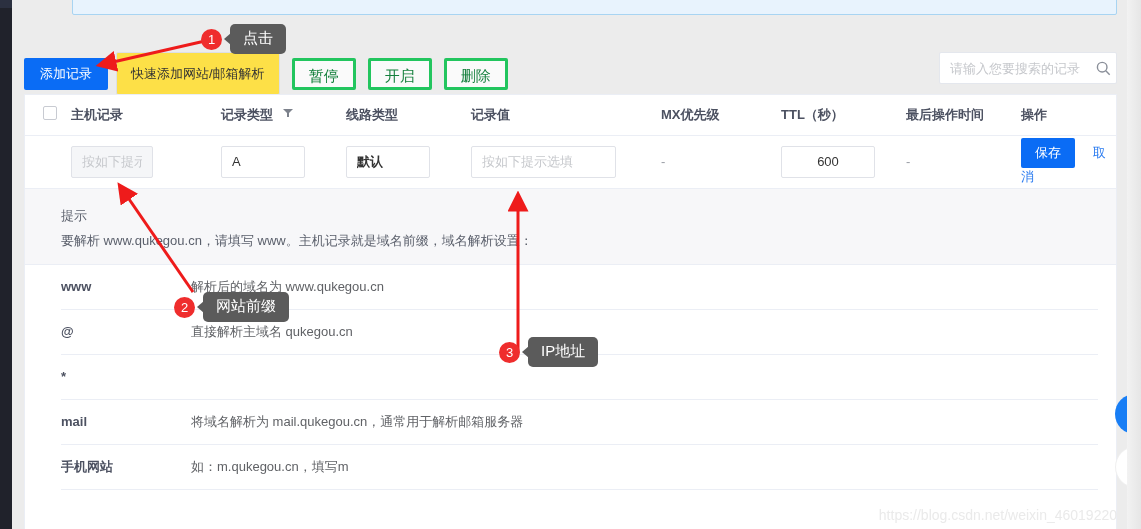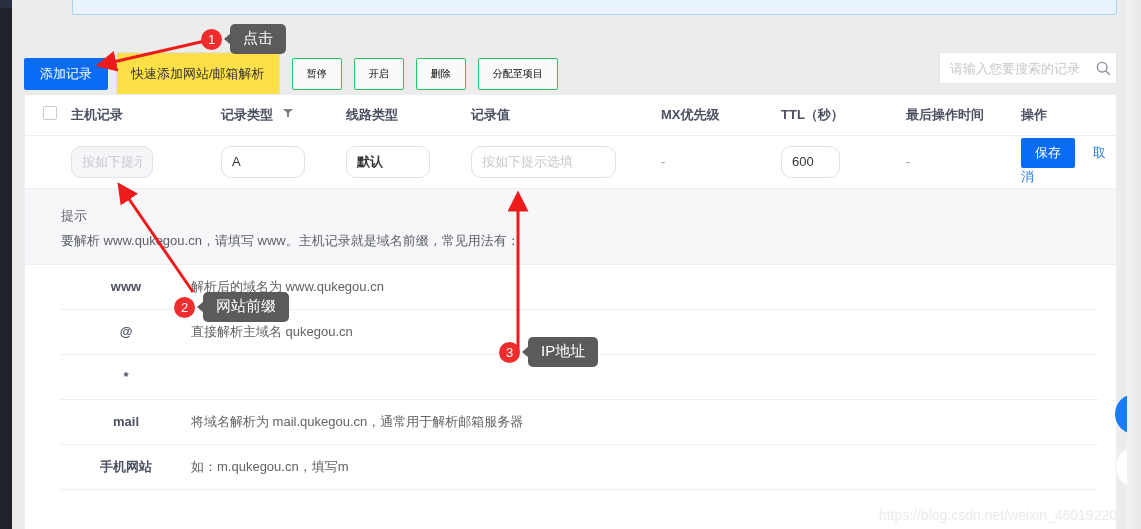--- a/index.html
+++ b/index.html
@@ -58,24 +58,24 @@
     font-size: 13px;
     height: 43px; padding: 0 14px;
     border: 1px solid #dcdfe6;
     border-radius: 2px;
     margin-left: 8px;
     cursor: pointer;
     line-height: 30px;
     white-space: nowrap;
   }
   .btn-disabled {
-    background: #fafafa; color: #000000;
-    font-size: 10px;
+    background: #fafafa; color: #15803d;
+    font-size: 15px;
     height: 32px; padding: 0 14px;
-    border: 1px solid #22c55e;
+    border: 3px solid #22c55e;
     border-radius: 2px;
     margin-left: 12px;
     cursor: not-allowed;
     line-height: 30px;
     white-space: nowrap;
   }
 
   
   .search-wrap {
     position: absolute; right: 24px; top: 52px;
@@ -144,30 +144,30 @@
     vertical-align: 1px;
     cursor: pointer;
   }
   .inp {
     border: 1px solid #e0e2e8;
     background: #fff;
     height: 32px;
     font-size: 13px;
     color: #333;
     padding: 0 10px;
-    border-radius: 10px;
+    border-radius: 2px;
     outline: none;
     font-family: "Liberation Sans", sans-serif;
   }
   .inp::placeholder { color: #c6c8cc; }
   .inp.host { width: 82px; background: #f5f6f8; }
   .inp.type { width: 84px; }
   .inp.line { width: 84px; font-weight: bold; }
   .inp.value { width: 145px; }
-  .inp.ttl  { width: 59px; }
+  .inp.ttl  { width: 94px; text-align: center; }
   .dash { color: #9a9ea6; font-size: 13px; }
   .save-btn {
     background: #0a6cf5; color: #fff;
     border: none; border-radius: 2px;
     font-size: 13px;
     height: 30px; padding: 0 14px;
     cursor: pointer;
     font-family: "Liberation Sans", sans-serif;
   }
   .cancel-link {
@@ -187,21 +187,21 @@
   
   .help-list { background: #fff; }
   .help-row {
     display: flex; align-items: center;
     height: 45px;
     border-bottom: 1px solid #ebeef5;
     margin: 0 18px 0 36px;
   }
   .help-key {
     width: 130px;
-    font-size: 13px; font-weight: bold; color: #4c5161; text-align: center;
+    font-size: 13px; font-weight: bold; color: #4c5161;
   }
   .help-val { font-size: 13px; color: #606266; }
 
   
   .callout {
     position: absolute;
     background: #5b5b5b;
     color: #fff;
     font-size: 15px;
     border-radius: 5px;
@@ -280,21 +280,20 @@
       
     </div>
   </div>
 
   <div class="toolbar">
     <button class="btn-primary">添加记录</button>
     <button class="btn-default">快速添加网站/邮箱解析</button>
     <button class="btn-disabled">暂停</button>
     <button class="btn-disabled">开启</button>
     <button class="btn-disabled">删除</button>
-    <button class="btn-disabled">分配至项目</button>
   </div>
 
   <div class="search-wrap">
     <input class="search-input" type="text" placeholder="请输入您要搜索的记录" style="">
     <span class="search-icon">
       <svg width="15" height="15" viewBox="0 0 16 16">
         <circle cx="6.6" cy="6.6" r="5.1" fill="none" stroke="#8a8f99" stroke-width="1.5"></circle>
         <line x1="10.4" y1="10.4" x2="14.6" y2="14.6" stroke="#8a8f99" stroke-width="1.5"></line>
       </svg>
     </span>
@@ -362,21 +361,21 @@
           <td>
             <button class="save-btn">保存</button>
             <span class="cancel-link">取消</span>
           </td>
         </tr>
       </tbody>
     </table>
 
     <div class="tip-panel">
       <div class="tip-title">提示</div>
-      <div class="tip-desc">要解析 www.qukegou.cn，请填写 www。主机记录就是域名前缀，常见用法有：</div>
+      <div class="tip-desc">要解析 www.qukegou.cn，请填写 www。主机记录就是域名前缀，域名解析设置：</div>
     </div>
 
     <div class="help-list">
       <div class="help-row">
         <div class="help-key">www</div>
         <div class="help-val">解析后的域名为 www.qukegou.cn</div>
       </div>
       <div class="help-row">
         <div class="help-key">@</div>
         <div class="help-val">直接解析主域名 qukegou.cn</div>

